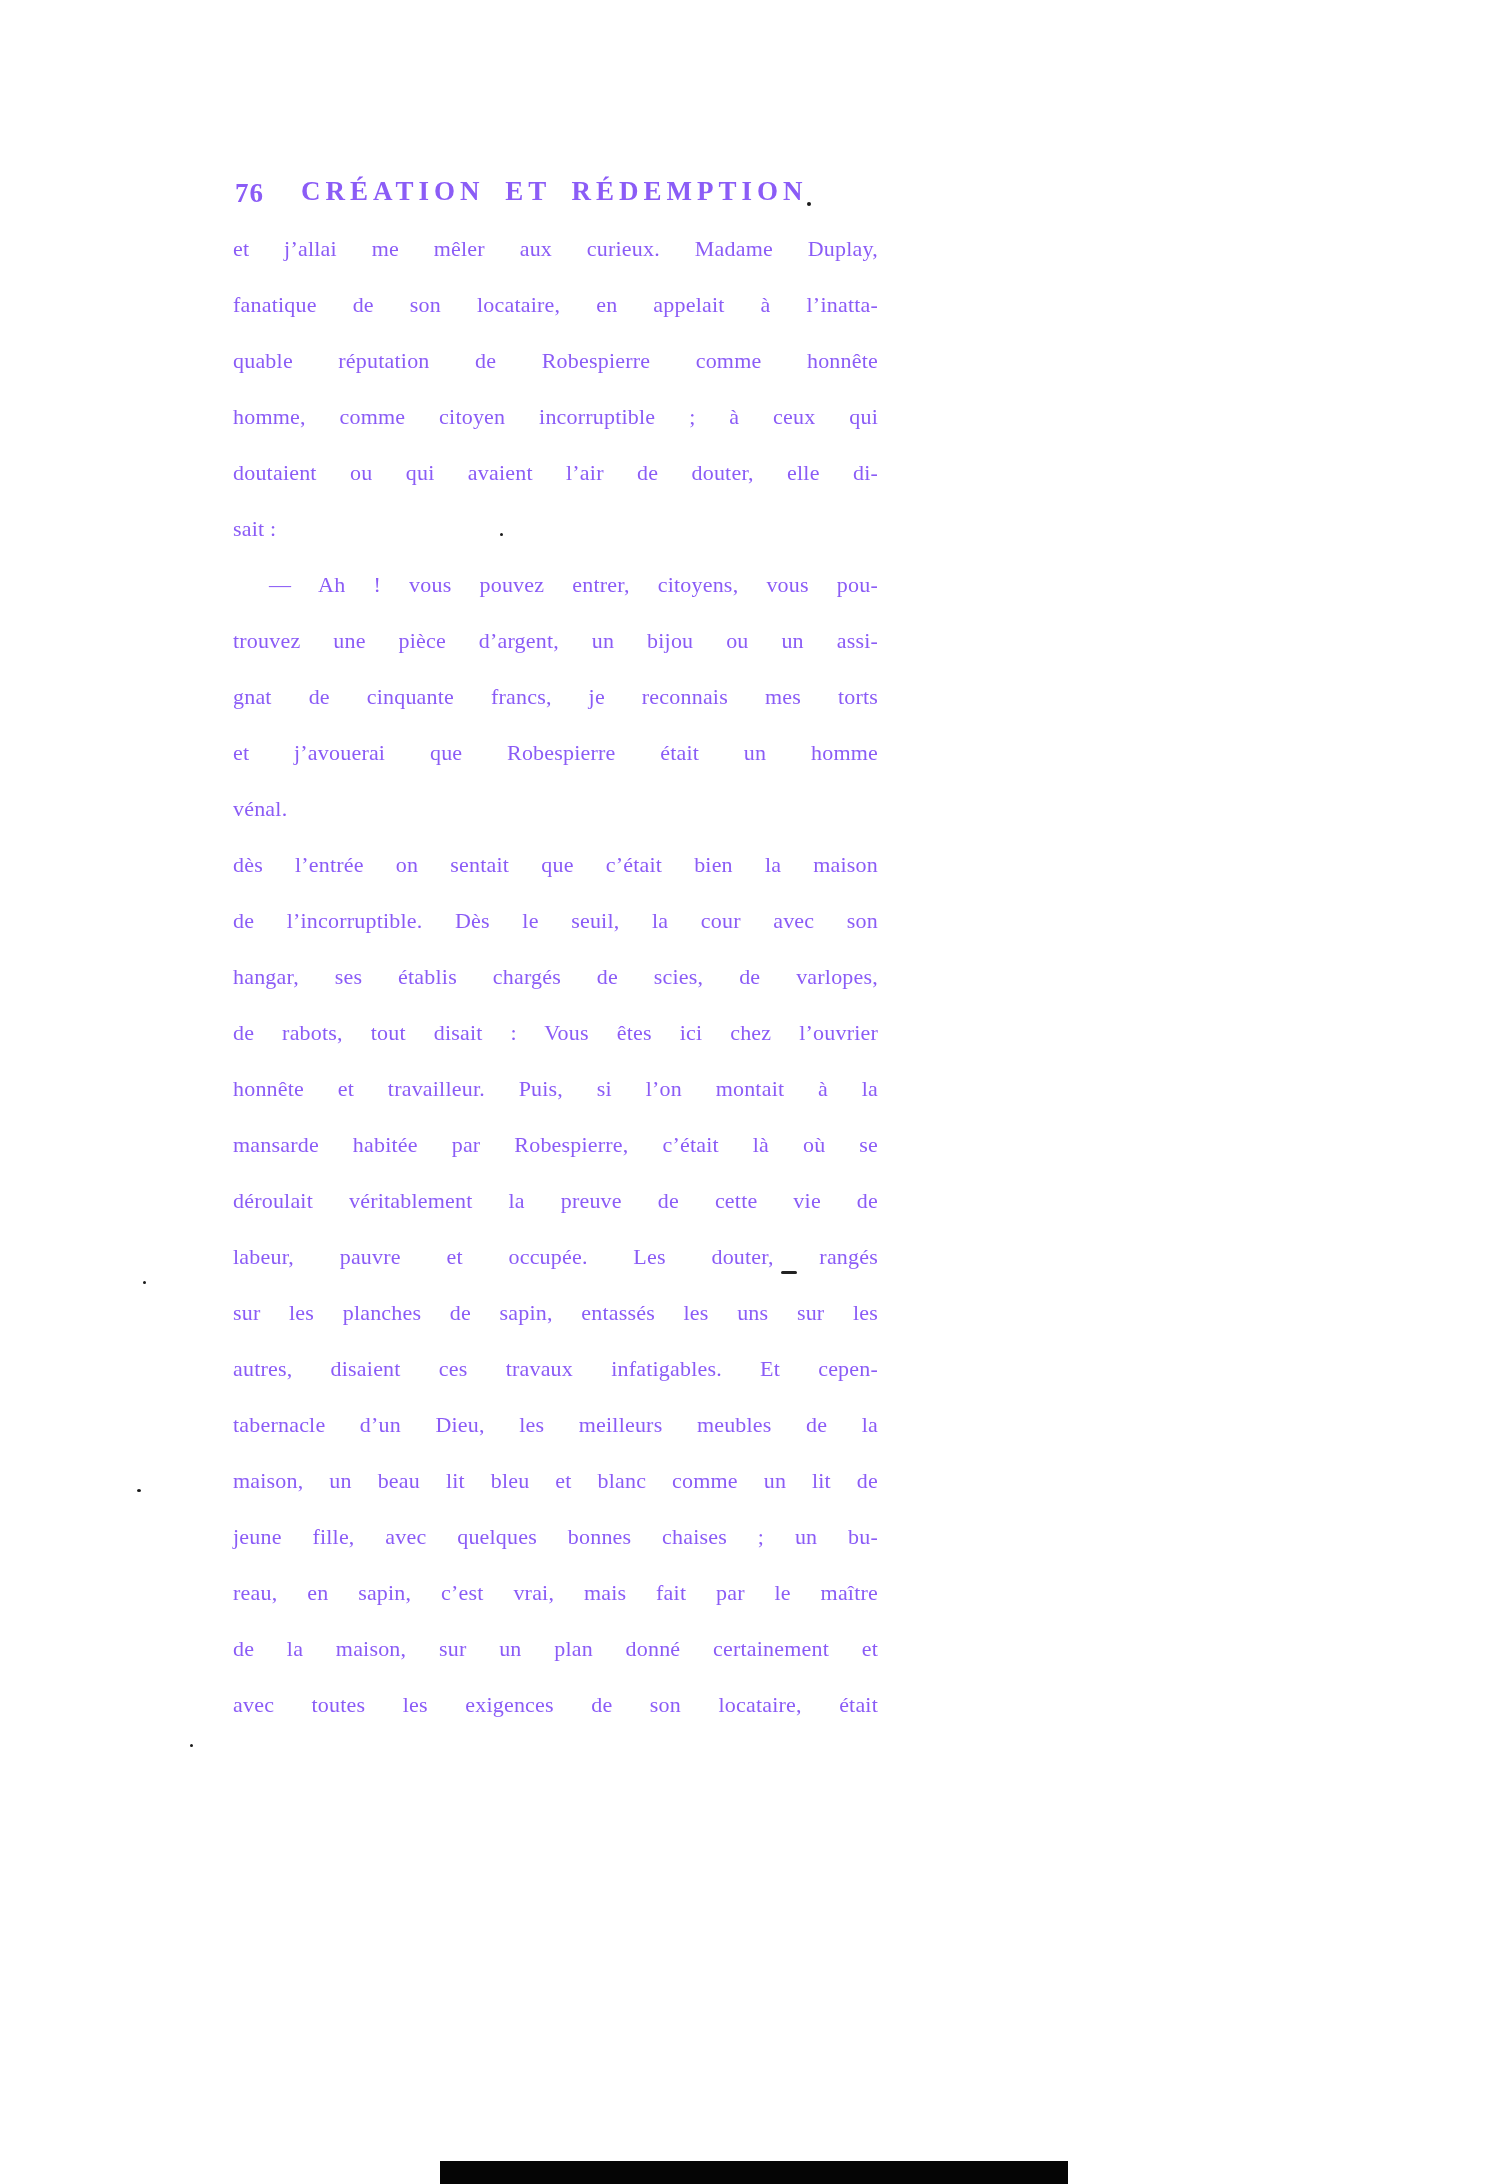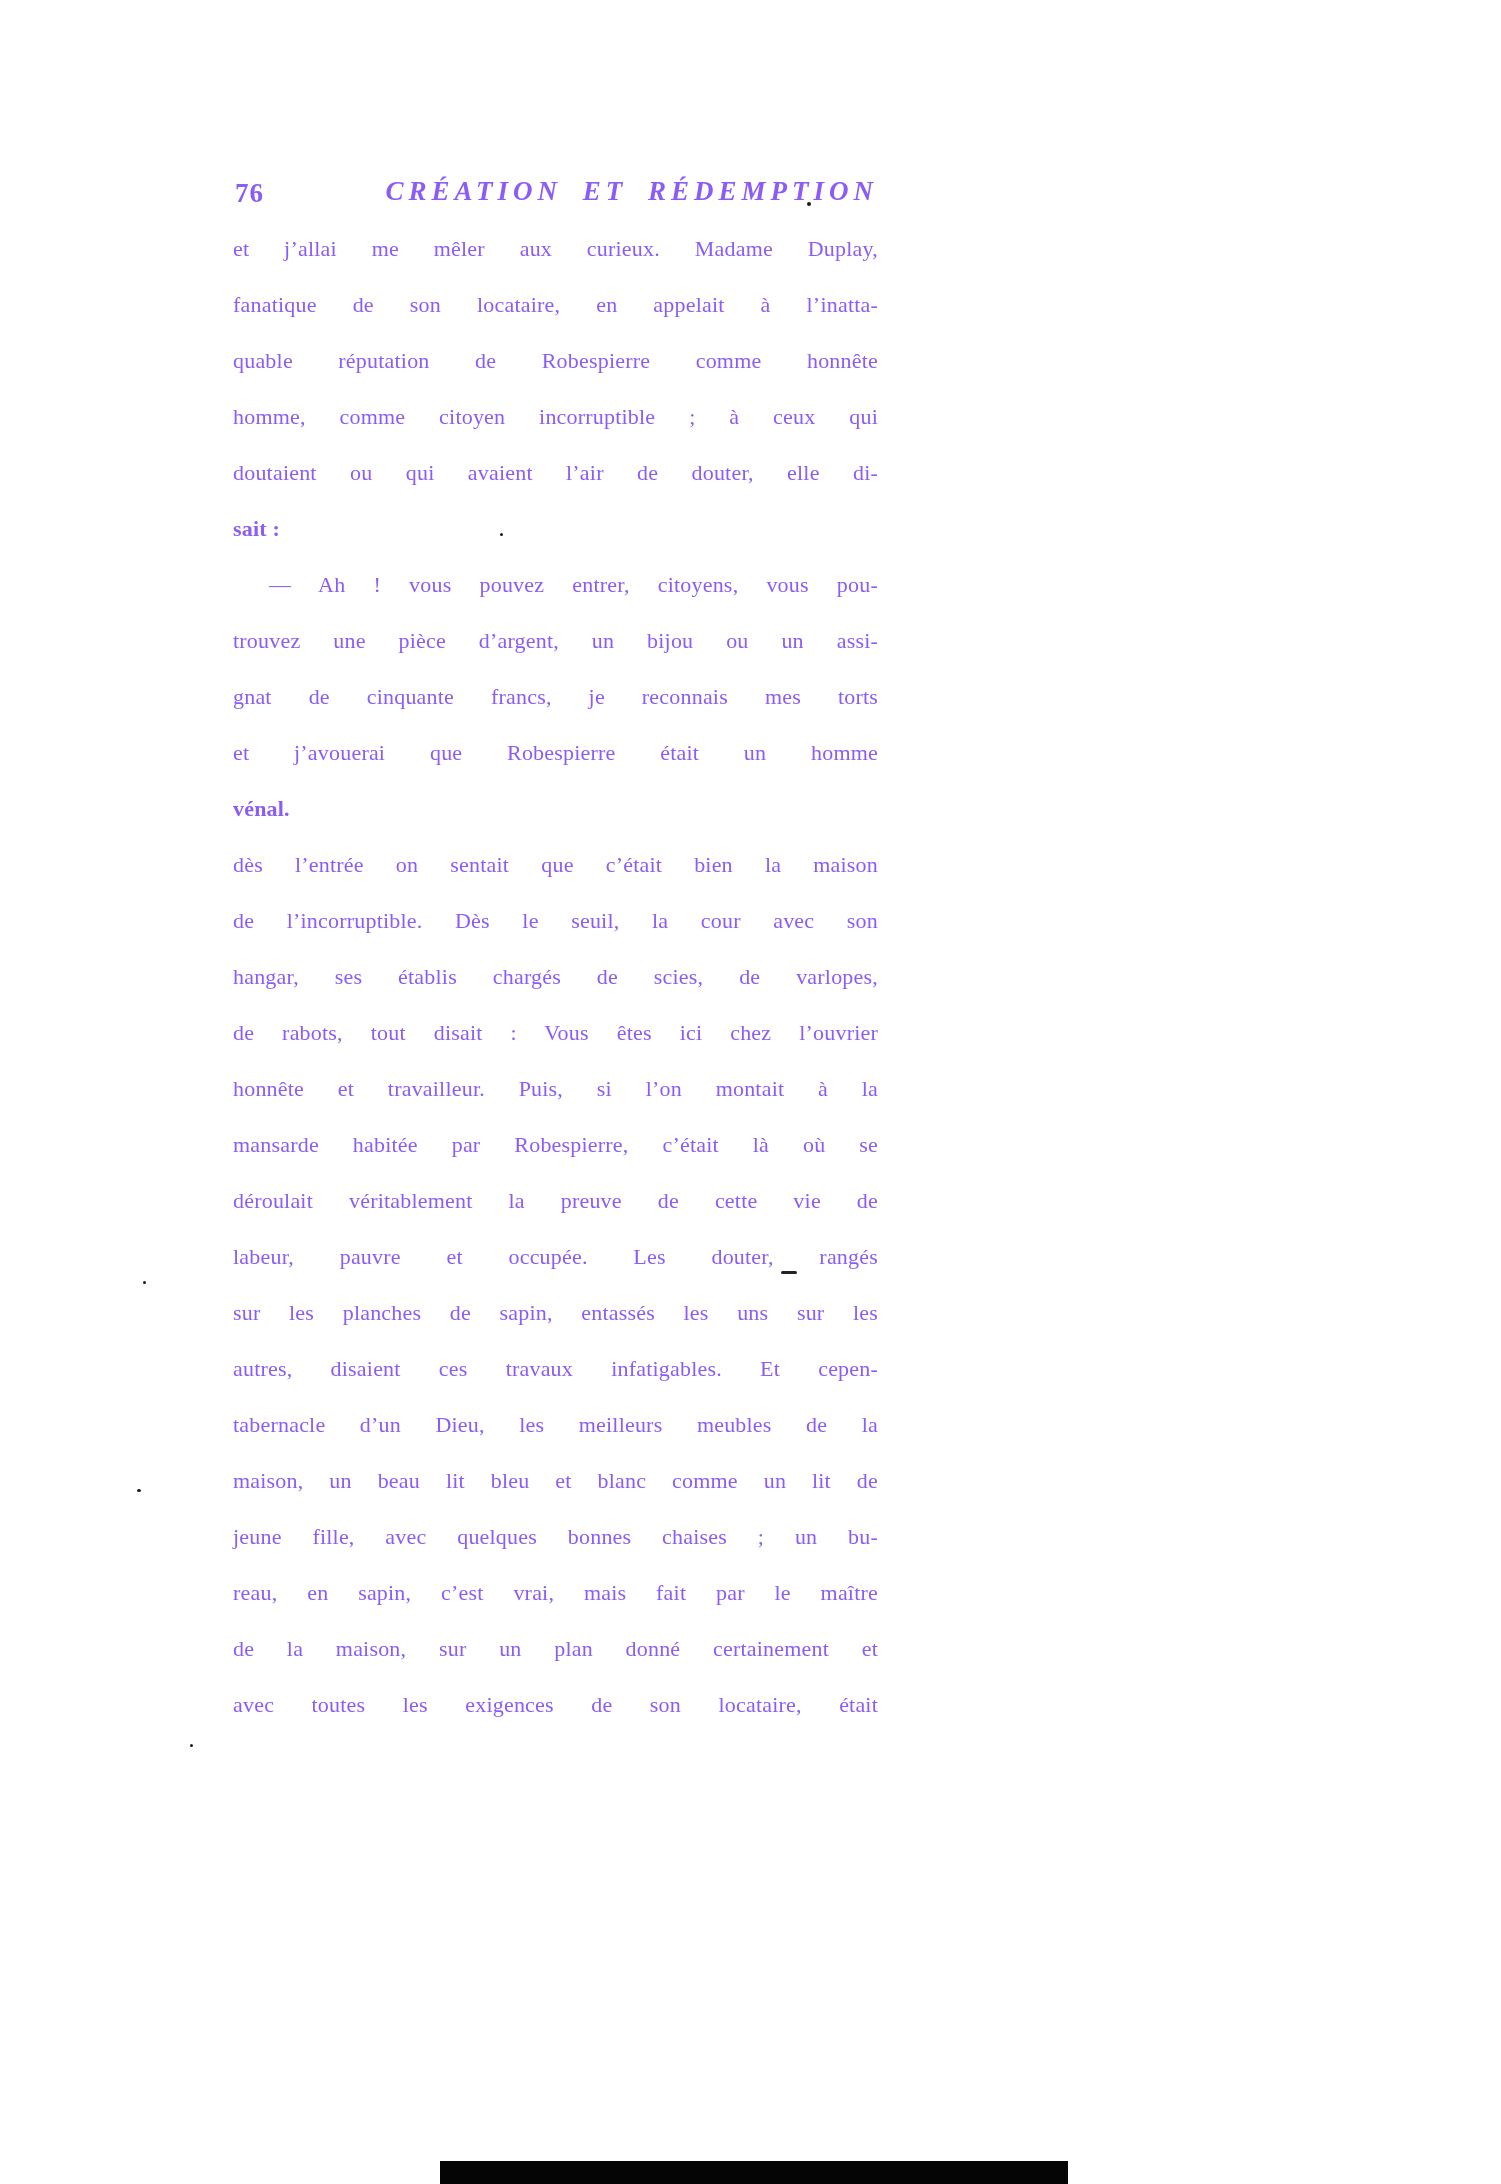--- a/index.html
+++ b/index.html
@@ -28,27 +28,26 @@
     position: absolute;
     left: 2px;
     top: 2px;
     font-size: 27px;
     font-weight: 700;
     letter-spacing: 1px;
   }
   #running-title {
     display: block;
     padding-left: 68px;
-    text-align: right;
+    text-align: left;
     font-size: 27px;
     font-weight: 700;
     letter-spacing: 5px;
     word-spacing: 9px;
     white-space: nowrap;
-    font-style: italic;
   }
   
   #text-block {
     position: absolute;
     left: 233px;
     top: 221px;
     width: 645px;
   }
   .line {
     height: 56px;
@@ -59,21 +58,20 @@
     text-align-last: justify;
     white-space: normal;
     letter-spacing: 0.2px;
   }
   .line.indent {
     text-indent: 36px;
   }
   .line.nojust {
     text-align: right;
     text-align-last: left;
-    font-weight: bold;
   }
   
   .speck {
     position: absolute;
     background: #1a1a1a;
     border-radius: 50%;
   }
   #underline-mark {
     position: absolute;
     left: 781px;

